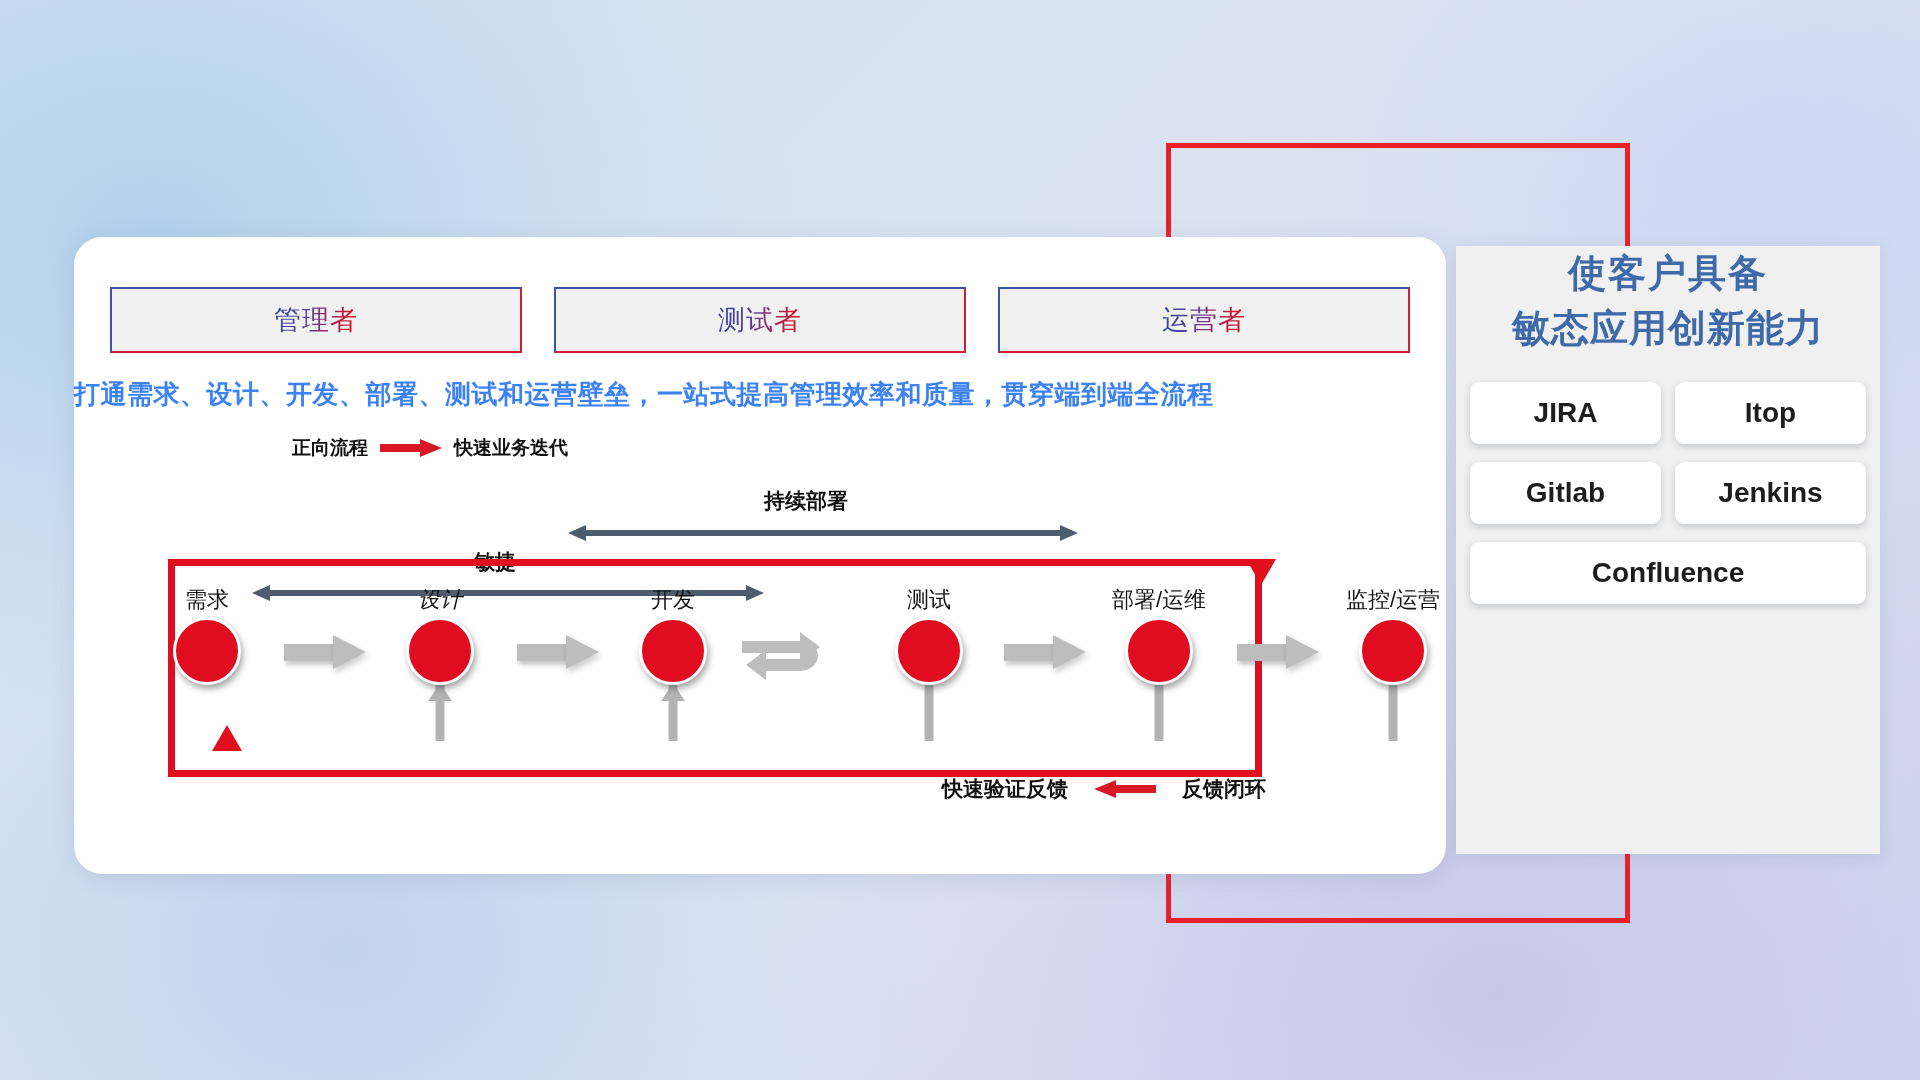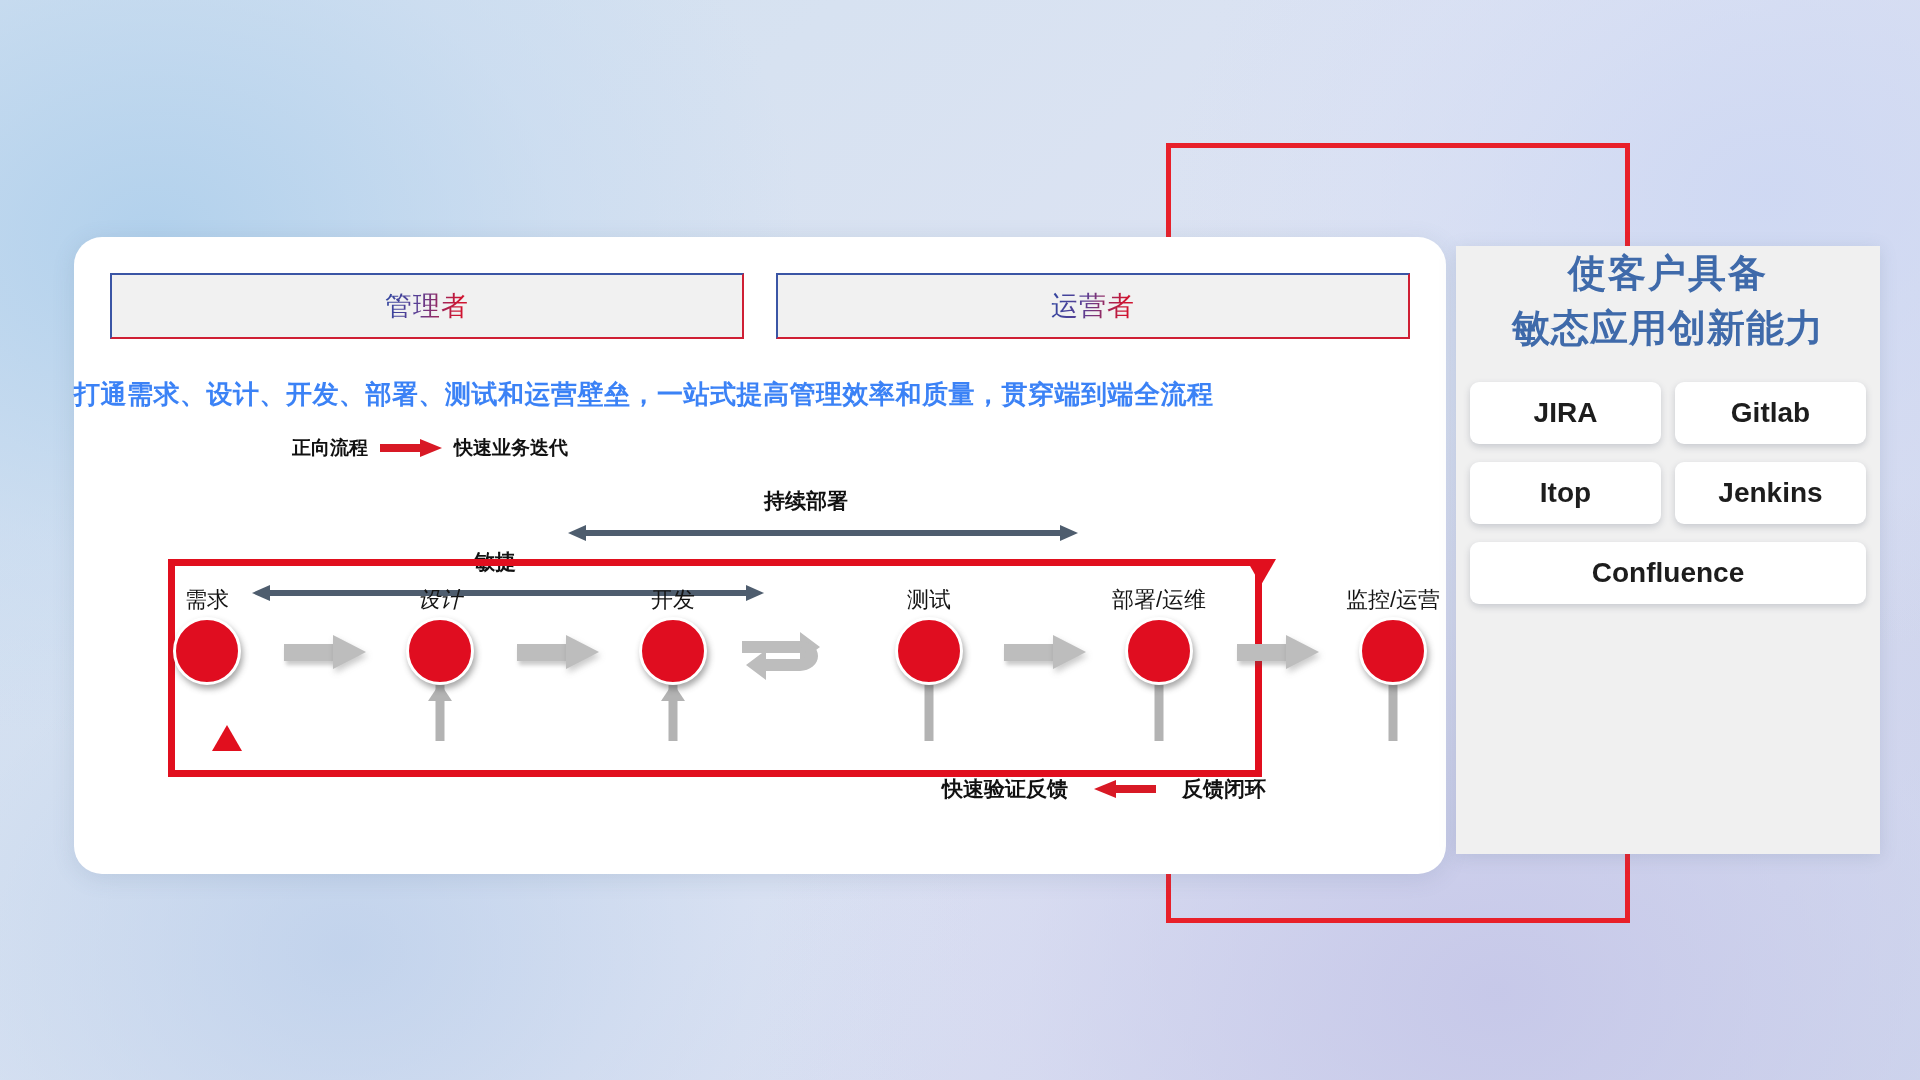--- a/index.html
+++ b/index.html
@@ -44,21 +44,21 @@
     background: #ffffff;
     border-radius: 28px;
     box-shadow: 0 4px 22px rgba(90,110,140,0.16);
     z-index: 3;
   }
 
   
   .roles-row {
     position: absolute;
     left: 36px;
-    top: 36px;
+    top: 50px;
     width: 1300px;
     display: flex;
     gap: 32px;
   }
   .role-box {
     position: relative;
     flex: 1;
     height: 66px;
     background: #f1f1f1;
     border: 2px solid #3a55a5;
@@ -361,20 +361,23 @@
 
 <div class="red-bracket"></div>
 
 <div class="main-card">
 
   <div class="roles-row">
     <div class="role-box">
       <span class="role-label">管理者</span>
     </div>
     <div class="role-box">
+      <span class="role-label">测试者</span>
+    </div>
+    <div class="role-box">
       <span class="role-label">运营者</span>
     </div>
   </div>
 
   <div class="headline">打通需求、设计、开发、部署、测试和运营壁垒，一站式提高管理效率和质量，贯穿端到端全流程</div>
 
   <div class="legend-forward">
     <span>正向流程</span>
     <span class="arrow-red-right"></span>
     <span>快速业务迭代</span>
@@ -477,18 +480,18 @@
 </div>
 
 <div class="right-panel">
   <div class="panel-title">
     <div>使客户具备</div>
     <div class="line2">敏态应用创新能力</div>
   </div>
 
   <div class="tools-grid">
     <div class="tool-chip">JIRA</div>
+    <div class="tool-chip">Itop</div>
     <div class="tool-chip">Gitlab</div>
-    <div class="tool-chip">Itop</div>
     <div class="tool-chip">Jenkins</div>
     <div class="tool-chip wide">Confluence</div>
   </div>
 </div>
 
 </body></html>

